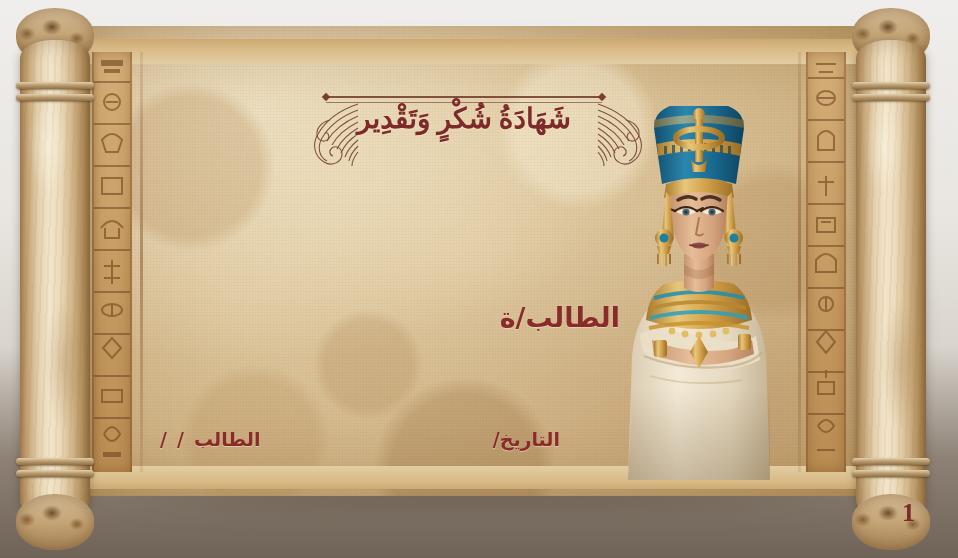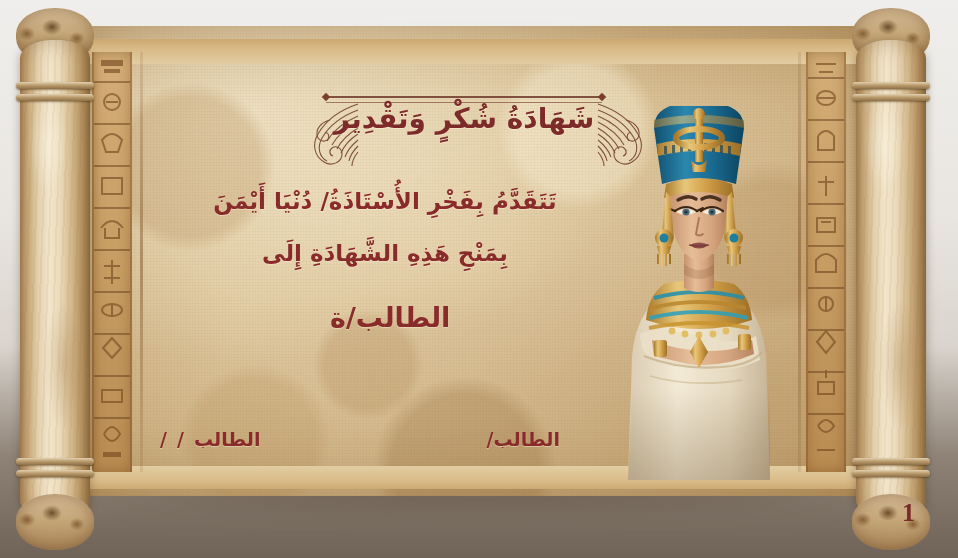--- a/index.html
+++ b/index.html
@@ -267,38 +267,39 @@
     position: absolute;
     left: 300px; top: 102px;
     width: 328px;
     text-align: center;
     direction: rtl;
     font-size: 28px;
     font-weight: 700;
     color: #7d2a2a;
     letter-spacing: .5px;
     text-shadow: 0 1px 1px rgba(255,245,220,.5);
+    font-family: Liberation Serif, serif;
   }
 
   
   .body-line {
     position: absolute;
     direction: rtl;
     text-align: center;
     color: #8a2b2b;
     font-weight: 700;
     text-shadow: 0 1px 1px rgba(255,245,220,.45);
   }
   .line-1 { left: 150px; top: 188px; width: 470px; font-size: 23px; }
   .line-2 { left: 150px; top: 240px; width: 470px; font-size: 23px; }
 
   .student-label {
     position: absolute;
     left: 330px; top: 302px; width: 290px;
-    direction: rtl; text-align: left;
+    direction: rtl; text-align: right;
     font-size: 27px; font-weight: 700; color: #8a2b2b;
     text-shadow: 0 1px 1px rgba(255,245,220,.45);
   }
 
   .subject-line {
     position: absolute;
     left: 140px; top: 367px; width: 430px;
     direction: rtl; text-align: center;
     font-size: 20px; font-weight: 700; color: #8a2b2b;
     text-shadow: 0 1px 1px rgba(255,245,220,.45);
@@ -437,28 +438,26 @@
         <path d="M52 40 C46 45 41 51 39 57"></path>
         <path d="M52 46 C47 51 44 56 43 61"></path>
         <path d="M52 52 C48 57 46 62 46 66"></path>
         <path d="M24 20 C16 22 10 28 11 35 C12 41 19 43 22 39 C24 36 22 32 19 33"></path>
       </g>
     </svg>
   </div>
 
   <div class="cert-title">شَهَادَةُ شُكْرٍ وَتَقْدِير</div>
 
-  <div class="body-line line-1">تَتَقَدَّمُ بِفَخْرِ الأُسْتَاذَةُ/ دُنْيَا أَيْمَنَ</div>
-  <div class="body-line line-2">بِمَنْحِ هَذِهِ الشَّهَادَةِ إِلَى</div>
 
   <div class="student-label">الطالب/ة</div>
 
 
   <div class="footer-row">
-    <span>الطالب/</span>
+    <span>التاريخ/</span>
     <span class="date-group">
       <span>الطالب</span>
       <span>/</span>
       <span>/</span>
     </span>
   </div>
 
   <div class="figure">
     <svg viewBox="0 0 210 392" aria-hidden="true">
       <defs>

